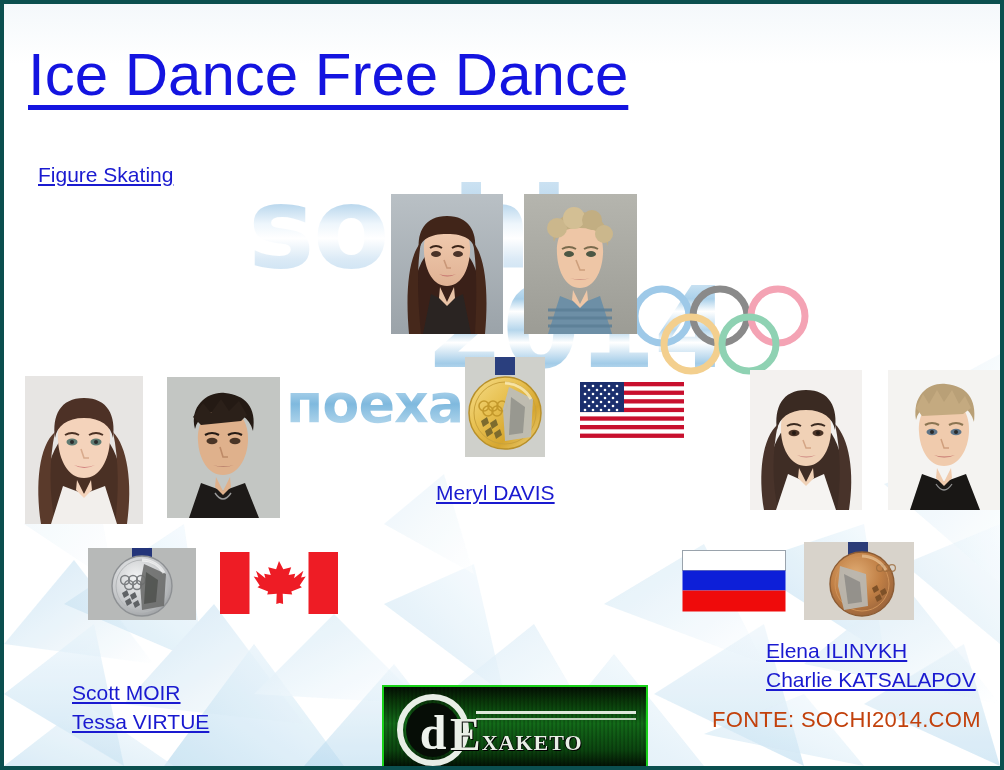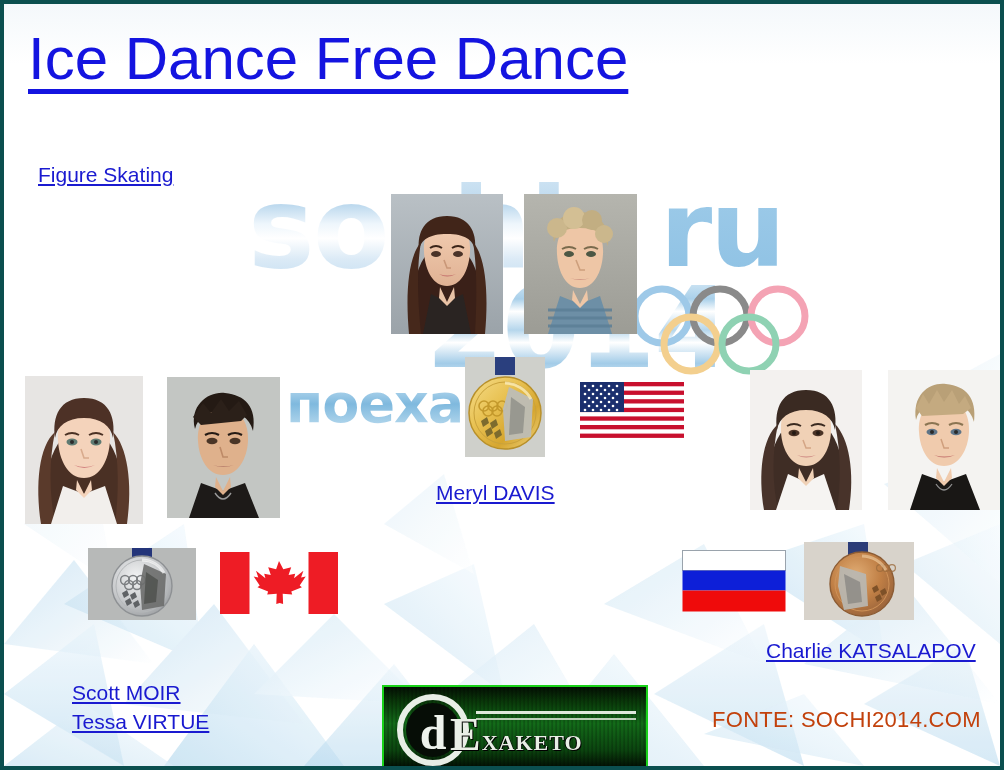--- a/index.html
+++ b/index.html
@@ -59,21 +59,21 @@
   
   .caption{
     position:absolute;z-index:6;
     color:#1a1ad0;font-size:21px;line-height:29px;
     font-family:Liberation Sans, sans-serif;
     white-space:nowrap;
   }
   .caption span{text-decoration:underline;display:block;}
   
   .title{
-    position:absolute;left:24px;top:24px;z-index:6;
+    position:absolute;left:24px;top:40px;z-index:6;
     color:#1414e0;font-size:60px;line-height:62px;font-weight:normal;
     font-family:"Liberation Sans", sans-serif;
     text-decoration:underline;text-underline-offset:10px;
     text-decoration-thickness:5px;
   }
   .subtitle{
     position:absolute;left:34px;top:133px;z-index:6;
     color:#1a1ad0;font-size:21px;line-height:24px;
     text-decoration:underline;
     font-family:"Liberation Sans", sans-serif;
@@ -164,21 +164,20 @@
       <polygon points="0,762 80,700 170,762" fill="url(#pg2)" opacity=".6"></polygon>
       <polygon points="380,520 440,470 470,570" fill="url(#pg1)" opacity=".45"></polygon>
       <polygon points="940,380 996,350 996,450" fill="url(#pg1)" opacity=".4"></polygon>
       <polygon points="20,520 90,470 110,580" fill="url(#pg1)" opacity=".35"></polygon>
     </g>
   </svg>
 
   <div class="sochi">
     <div class="sochi-word w-sochi">sochi</div>
     <div class="sochi-word w-2014">2014</div>
-    <div class="sochi-word w-ru">ru</div>
     <div class="sochi-word w-poehali">поехали</div>
     <svg class="rings" width="180" height="96" viewBox="0 0 180 96">
       <g fill="none" stroke-width="7">
         <circle cx="32" cy="34" r="27" stroke="#9ec9e8"></circle>
         <circle cx="90" cy="34" r="27" stroke="#8a8a8a"></circle>
         <circle cx="148" cy="34" r="27" stroke="#f4a3b4"></circle>
         <circle cx="61" cy="62" r="27" stroke="#f3cf8e"></circle>
         <circle cx="119" cy="62" r="27" stroke="#8fd2b3"></circle>
       </g>
     </svg>
@@ -493,20 +492,21 @@
       <g fill="none" stroke="#9c6b3c" stroke-width="1.2" opacity=".8">
         <circle cx="76" cy="26" r="3.4"></circle>
           <circle cx="82" cy="26" r="3.4"></circle>
           <circle cx="88" cy="26" r="3.4"></circle>
       </g>
       <path d="M58 14 a28 28 0 0 1 24 14" stroke="#f0cfa4" stroke-width="3" fill="none" opacity=".6"></path>
     </svg>
   </div>
 
   <div class="caption" style="left:762px;top:632px;">
+    <span>Elena ILINYKH</span>
     <span>Charlie KATSALAPOV</span>
   </div>
 
   <div class="source">FONTE: SOCHI2014.COM</div>
 
   <div class="logo">
     <svg class="logo-mark" viewBox="0 0 74 74">
       <circle cx="37" cy="37" r="33" fill="none" stroke="#e8eee6" stroke-width="6"></circle>
       <circle cx="37" cy="37" r="27" fill="#060d06"></circle>
       <text x="37" y="56" text-anchor="middle" font-family="Liberation Serif, serif" font-size="48" font-weight="bold" fill="#eef3ec">d</text>

